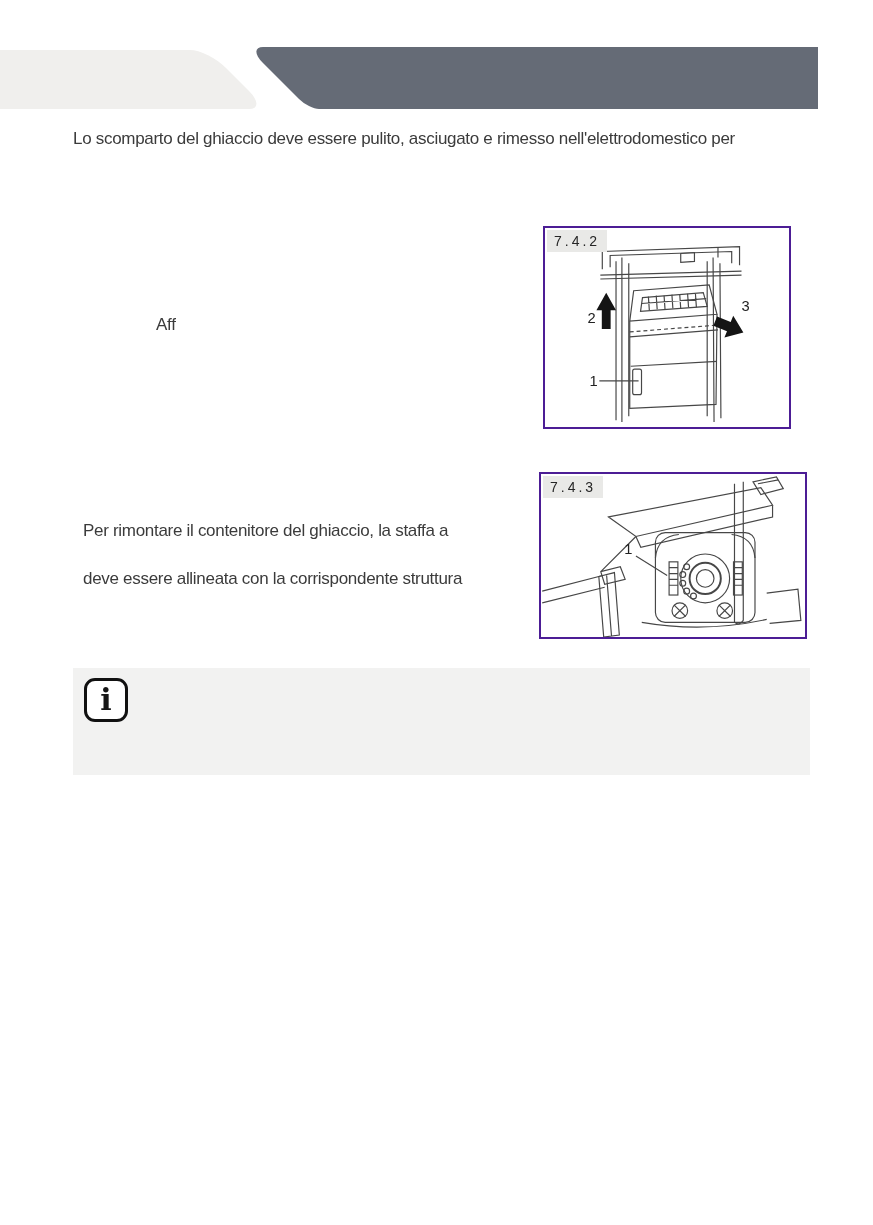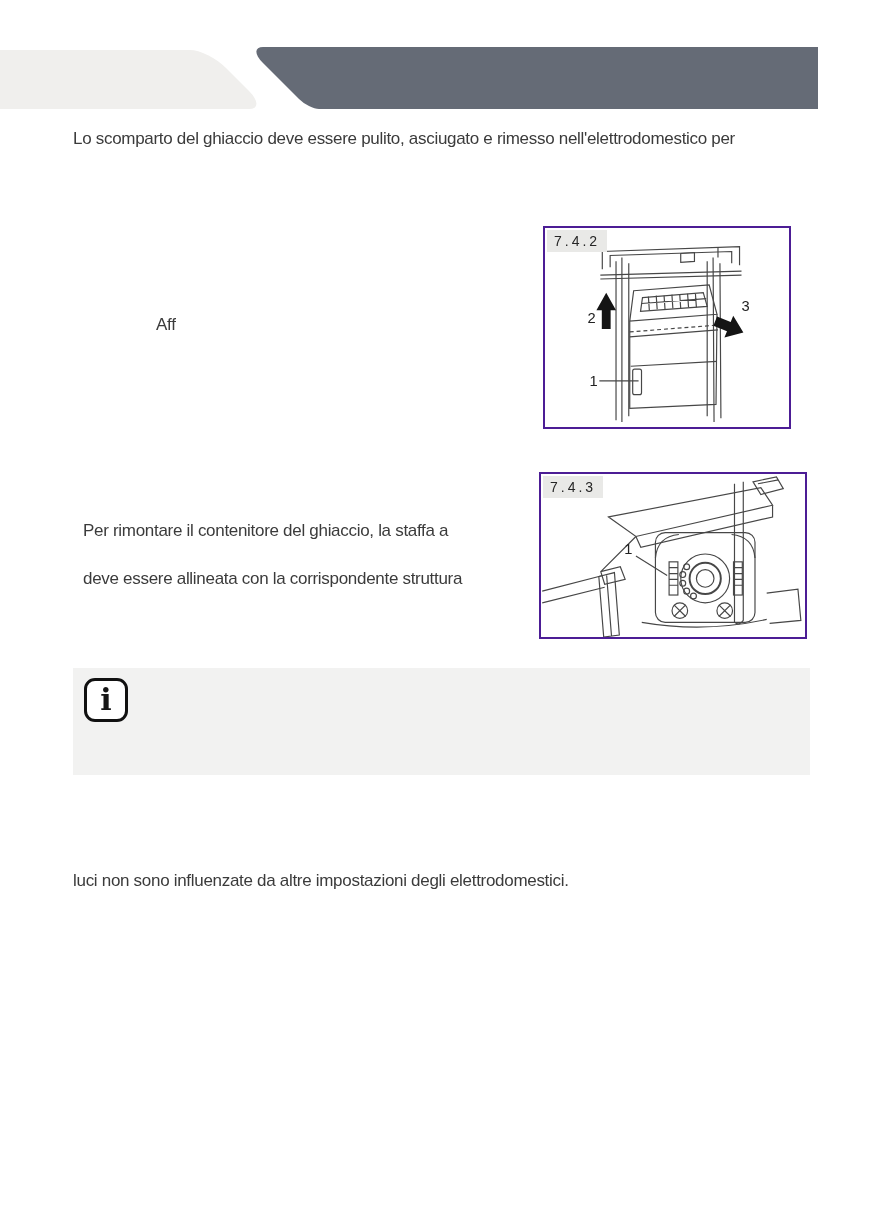--- a/index.html
+++ b/index.html
@@ -137,17 +137,16 @@
 
   <p class="t t-l1">Per rimontare il contenitore del ghiaccio, la staffa a</p>
   <p class="t t-l2">deve essere allineata con la corrispondente struttura</p>
 
   <div class="note">
     <div class="note-icon">
       <span>i</span>
     </div>
   </div>
 
-  <p class="t t-l3">luci non sono influenzate da altre impostazioni degli elettrodomestici.</p>
 
   <div class="corner-shape"></div>
 
 </div>
 
 </body></html>

